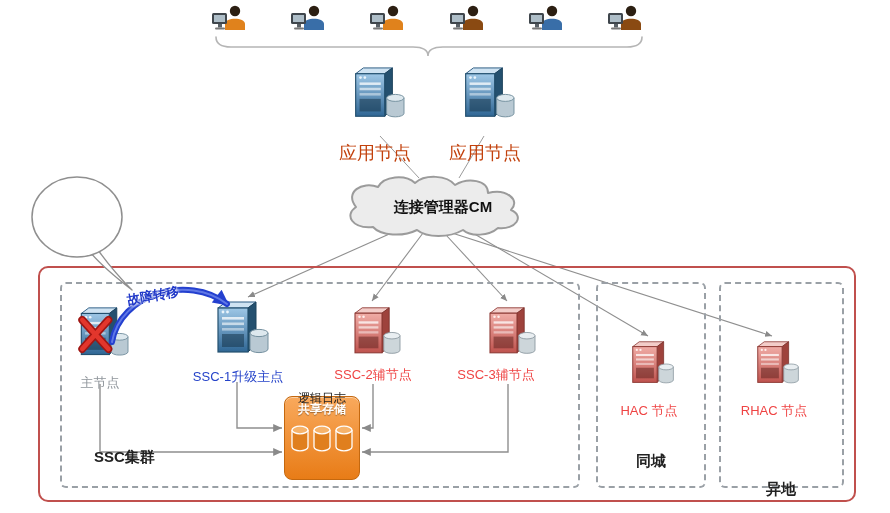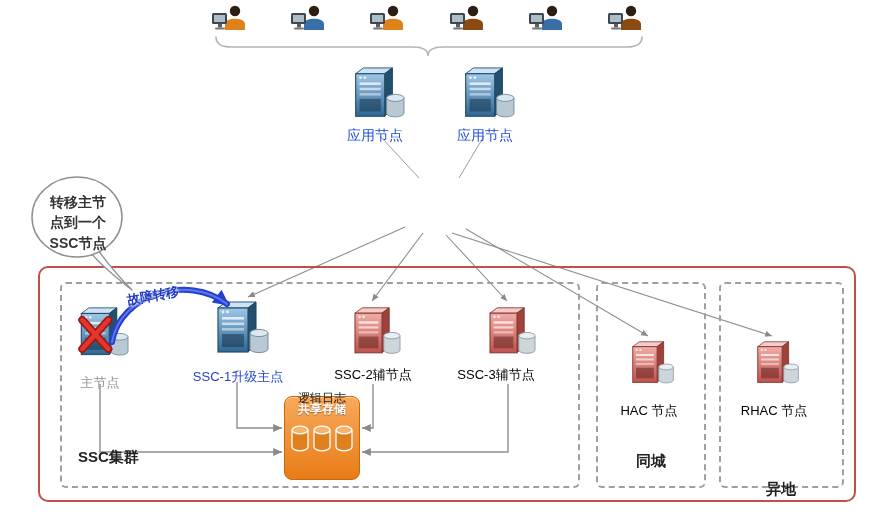--- a/index.html
+++ b/index.html
@@ -4,28 +4,28 @@
 <style>
   *{margin:0;padding:0;box-sizing:border-box}
   body{background:#ffffff;font-family:"Liberation Sans","DejaVu Sans",sans-serif}
   .canvas{position:relative;width:890px;height:513px;background:#fff;overflow:hidden}
   svg.layer{position:absolute;left:0;top:0;width:890px;height:513px}
   #underlay{z-index:0}
   #overlay{z-index:6;pointer-events:none}
   .users-row{position:absolute;left:210px;top:1px;width:436px;height:34px;display:flex;justify-content:space-between;align-items:flex-end;z-index:2}
   .u-orange{color:#e0821c}.u-blue{color:#396ea8}.u-dark{color:#8a4a12}
   .app-node{position:absolute;width:68px;display:flex;flex-direction:column;align-items:center;z-index:2}
-  .app-node .lbl{margin-top:3px;font-size:14px;color:#1d4ed8;white-space:nowrap}
+  .app-node .lbl{margin-top:17px;font-size:18px;color:#c2410c;white-space:nowrap}
   .cloud{position:absolute;left:337px;top:173px;width:212px;height:66px;z-index:2}
   .cloud .txt{position:absolute;left:0;top:0;width:100%;height:100%;display:flex;align-items:center;justify-content:center;font-weight:bold;font-size:15px;color:#111;padding-top:2px}
   .boundary{position:absolute;left:38px;top:266px;width:818px;height:236px;border:2px solid #c0504d;border-radius:10px;z-index:1}
   .dashed-box{position:absolute;border:2px dashed #9aa0a6;border-radius:6px;z-index:1}
   .glabel{position:absolute;font-weight:bold;font-size:15px;color:#222;z-index:3;white-space:nowrap}
   .node-icon{position:absolute;z-index:2}
-  .nlabel{position:absolute;transform:translateX(-50%);white-space:nowrap;font-size:13px;color:#000000;z-index:3}
+  .nlabel{position:absolute;transform:translateX(-50%);white-space:nowrap;font-size:13px;color:#ef4444;z-index:3}
   .nlabel.gray{color:#8f959b}
   .nlabel.blue{color:#2543c9}
   .storage{position:absolute;left:284px;top:396px;width:76px;height:84px;background:linear-gradient(180deg,#f9a95c,#e87c17);border:1px solid #c4680f;border-radius:8px;box-shadow:inset 0 1px 0 rgba(255,255,255,.45);z-index:2;display:flex;flex-direction:column;align-items:center}
   .storage .title{margin-top:4px;font-size:12px;font-weight:bold;color:#fff;text-shadow:0 1px 1px rgba(0,0,0,.35)}
   .storage .cyls{display:flex;gap:2px;margin-top:5px}
   .caption{position:absolute;left:322px;top:390px;transform:translateX(-50%);font-size:12px;color:#222;z-index:3;white-space:nowrap}
   .bubble-text{position:absolute;left:44px;top:192px;width:68px;text-align:center;font-size:14px;font-weight:600;color:#333;line-height:1.45;white-space:pre-line;z-index:7}
   .failover-label{position:absolute;left:127px;top:287px;font-size:13px;font-weight:bold;color:#2038c8;transform:rotate(-10deg);text-shadow:0 0 3px #fff,0 0 3px #fff;z-index:7;white-space:nowrap}
 </style>
 </head>
@@ -131,26 +131,32 @@
       </svg>
     <div class="lbl">应用节点</div>
   </div>
   <div class="app-node" style="left:451px;top:66px">
     <svg width="62" height="58" viewBox="0 0 64 60">
         <use href="#sym-server-blue"></use>
       </svg>
     <div class="lbl">应用节点</div>
   </div>
 
+  <div class="cloud">
+    <svg width="212" height="66" viewBox="0 0 212 66">
+      <path d="M36,54 C15,56 7,42 19,34 C7,19 25,8 41,14 C47,3 68,1 78,10 C88,1 110,2 118,12 C131,4 151,7 151,20 C169,15 184,27 174,37 C188,43 179,57 161,55 C152,63 134,64 126,57 C112,65 90,65 80,57 C66,64 44,63 36,54 Z" fill="#ececec" stroke="#9b9b9b" stroke-width="2" stroke-linejoin="round"></path>
+    </svg>
+    <div class="txt">连接管理器CM</div>
+  </div>
 
   <div class="boundary"></div>
   <div class="dashed-box" style="left:60px;top:282px;width:520px;height:206px"></div>
   <div class="dashed-box" style="left:596px;top:282px;width:110px;height:206px"></div>
   <div class="dashed-box" style="left:719px;top:282px;width:125px;height:206px"></div>
-  <div class="glabel" style="left:78px;top:448px">SSC集群</div>
+  <div class="glabel" style="left:94px;top:448px">SSC集群</div>
   <div class="glabel" style="left:651px;top:452px;transform:translateX(-50%)">同城</div>
   <div class="glabel" style="left:781px;top:480px;transform:translateX(-50%)">异地</div>
 
   <svg class="node-icon" style="left:70px;top:306px" width="60" height="56" viewBox="0 0 64 60">
     <use href="#sym-server-blue"></use>
     <g>
       <path d="M13,15 L41,46 M41,15 L13,46" stroke="#a01613" stroke-width="8.5" stroke-linecap="round" fill="none"></path>
       <path d="M13,15 L41,46 M41,15 L13,46" stroke="#e2362c" stroke-width="5" stroke-linecap="round" fill="none"></path>
     </g>
   </svg>
@@ -206,18 +212,15 @@
     <g>
       <path d="M98,250 C108,264 116,274 132,290 C114,276 100,264 90,252 Z" fill="#ffffff" stroke="#8f8f8f" stroke-width="1.3" stroke-linejoin="round"></path>
       <ellipse cx="77" cy="217" rx="45" ry="40" fill="#ffffff" stroke="#8f8f8f" stroke-width="1.5"></ellipse>
     </g>
     <g>
       <path d="M112,342 C120,294 188,274 227,304" fill="none" stroke="#2440cf" stroke-width="6" stroke-linecap="round" marker-end="url(#mBlue)"></path>
       <path d="M112,342 C120,294 188,274 227,304" fill="none" stroke="#6b83ea" stroke-width="2" stroke-linecap="round" opacity="0.85"></path>
     </g>
   </svg>
 
-  <div class="bubble-text">转移主节
-点到一个
-SSC节点</div>
   <div class="failover-label">故障转移</div>
 
 </div>
 
 </body></html>

